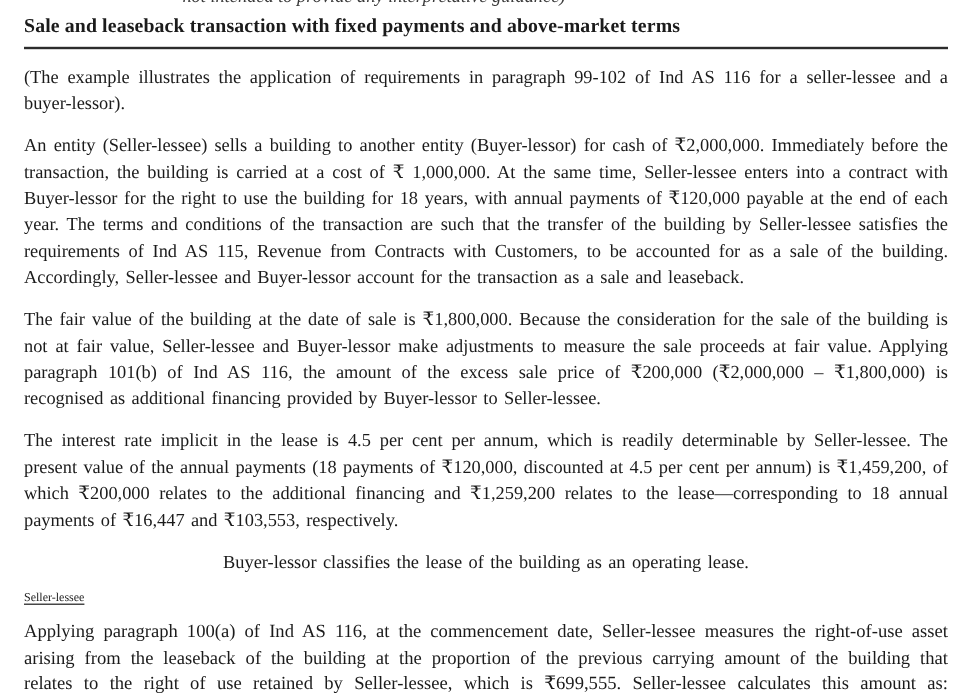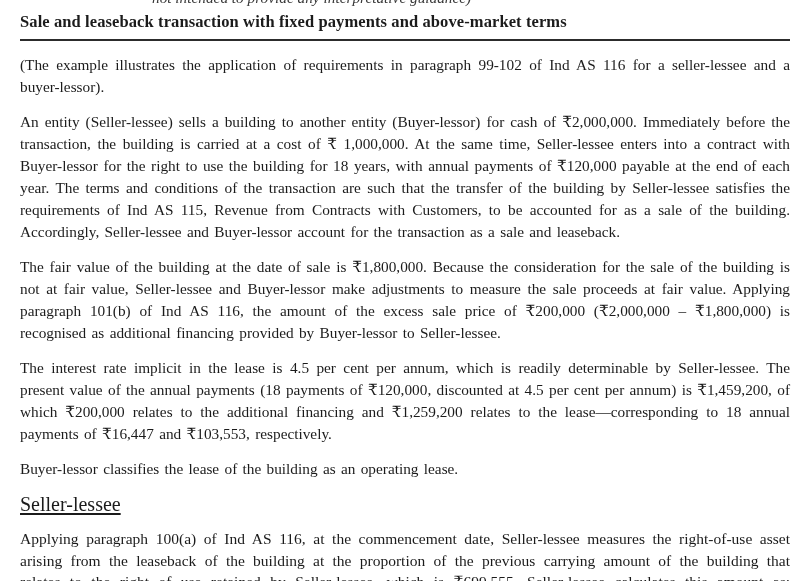--- a/index.html
+++ b/index.html
@@ -42,24 +42,24 @@
     letter-spacing: 0.1px;
     border-bottom: 2.5px solid #2c2c2c;
   }
   p.ip {
     margin: 13px 0 0 0;
     font-size: 15.3px;
     line-height: 22px;
     text-align: justify;
     word-spacing: 1.5px;
   }
-  p.ip.single { text-align: left; }
+  p.ip.single { text-align: center; }
   .subheading {
     margin: 13px 0 0 0;
-    font-size: 20px;
+    font-size: 10px;
     font-weight: normal;
     text-decoration: underline;
     text-underline-offset: 2px;
   }
   p.bp {
     margin: 12px 0 0 0;
     font-style: normal;
     font-size: 15.5px;
     line-height: 21.5px;
     text-align: justify;

